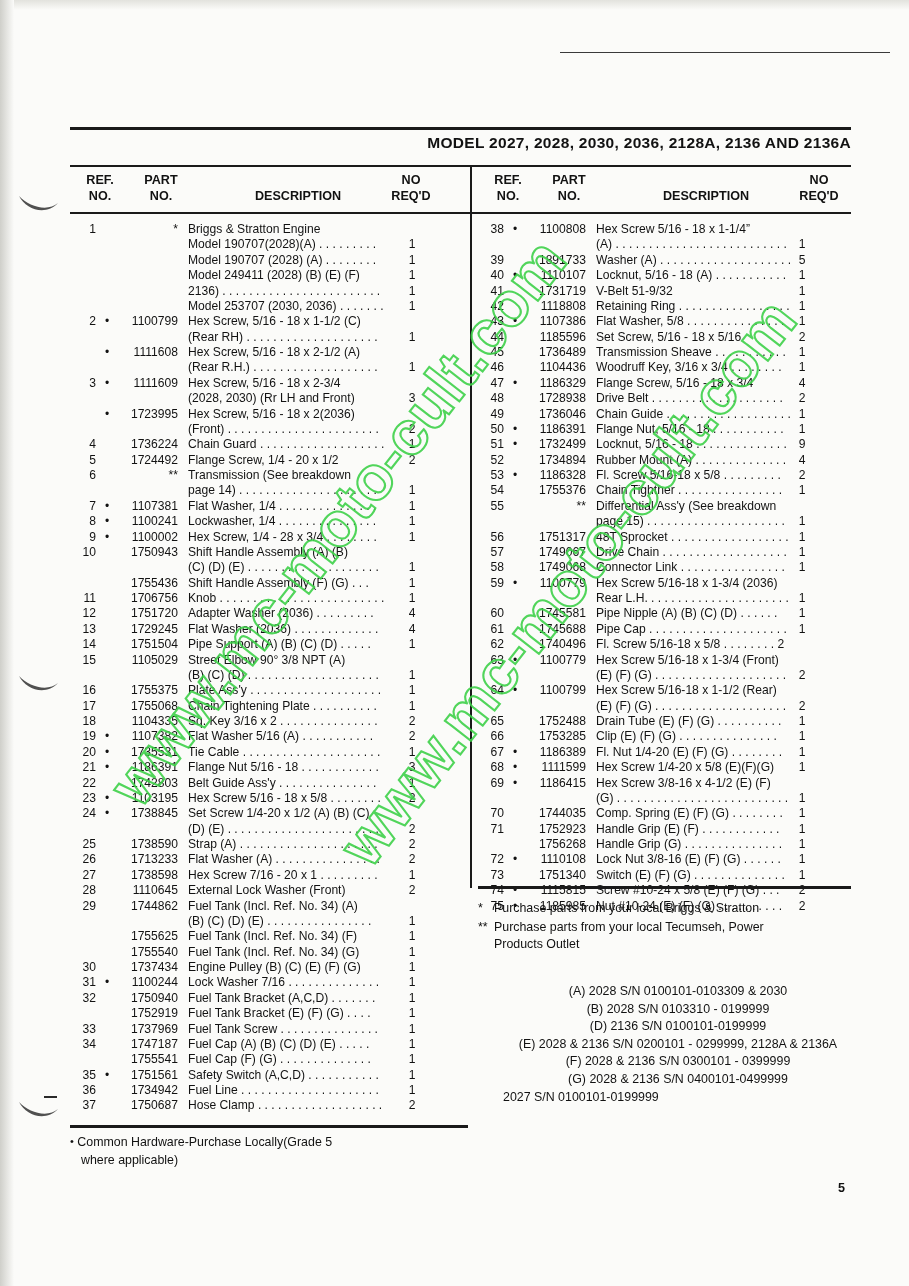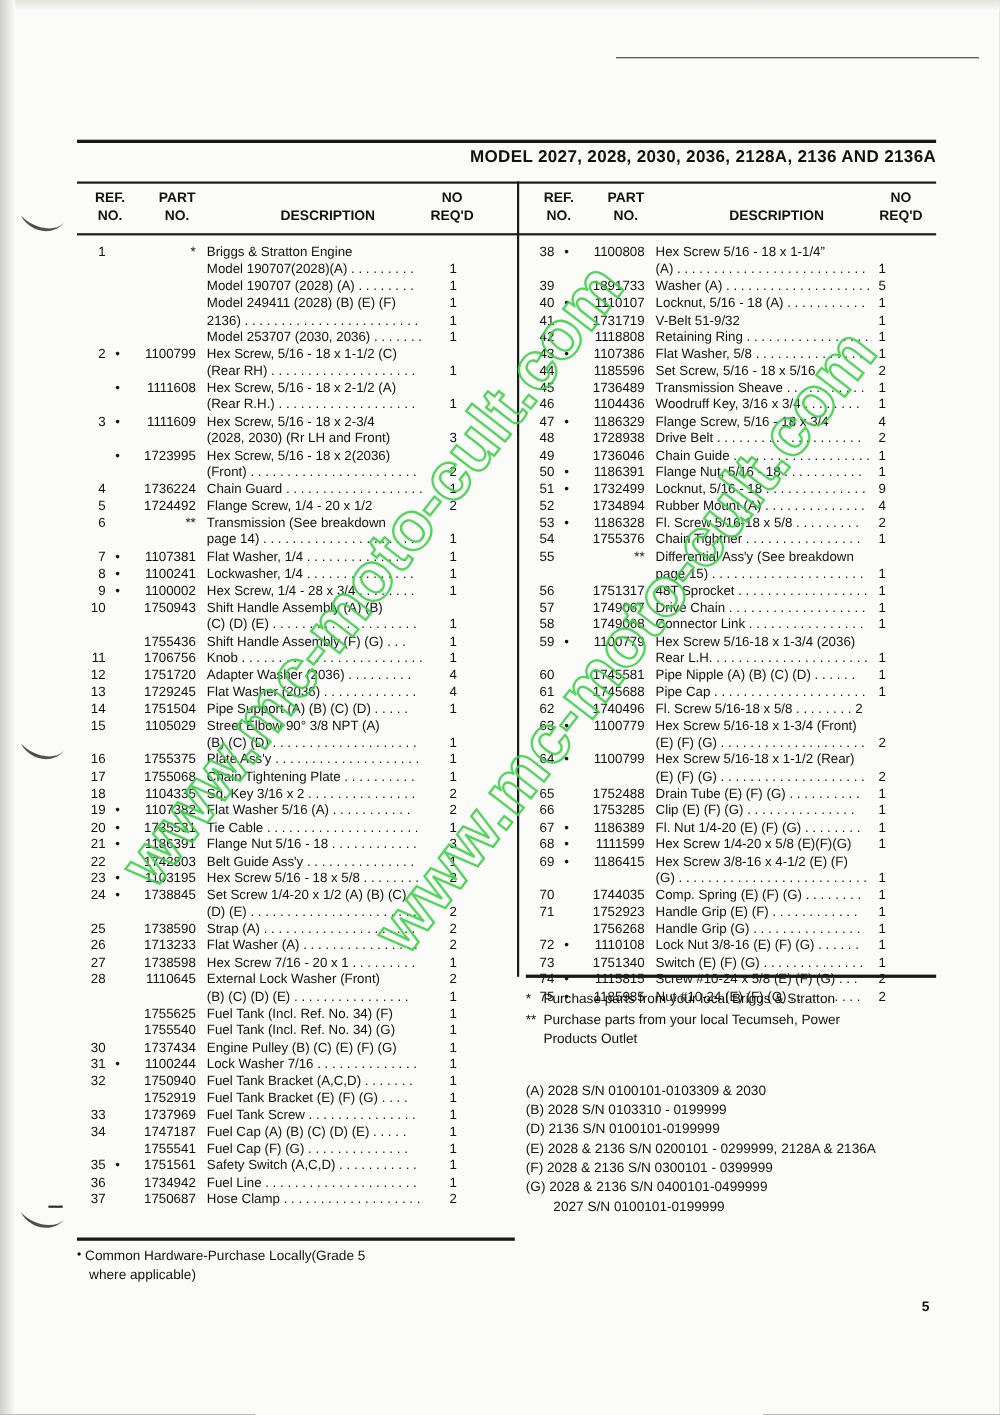--- a/index.html
+++ b/index.html
@@ -200,21 +200,21 @@
   .star-notes .sn .ln2 { display: block; }
 
   .legend {
     position: absolute;
     left: 478px;
     top: 983px;
     width: 400px;
     font-size: 12.4px;
     line-height: 17.6px;
   }
-  .legend .lg { white-space: nowrap; }
+  .legend .lg { white-space: nowrap; text-align: center; }
   .legend .lg2 { white-space: nowrap; padding-left: 25px; }
 
   .pagenum {
     position: absolute;
     left: 838px;
     top: 1181px;
     font-size: 12.6px;
     font-weight: bold;
   }
 
@@ -608,20 +608,27 @@
         <span class="c-qty" style="left: 336px;">1</span>
       </div>
       <div class="row">
         <span class="c-ref">28</span>
         <span class="c-dot"></span>
         <span class="c-part">1110645</span>
         <span class="c-desc">External Lock Washer (Front)</span>
         <span class="c-qty" style="left: 336px;">2</span>
       </div>
       <div class="row">
+        <span class="c-ref">29</span>
+        <span class="c-dot"></span>
+        <span class="c-part">1744862</span>
+        <span class="c-desc">Fuel Tank (Incl. Ref. No. 34) (A)</span>
+        <span class="c-qty" style="left: 336px;"></span>
+      </div>
+      <div class="row">
         <span class="c-ref"></span>
         <span class="c-dot"></span>
         <span class="c-part"></span>
         <span class="c-desc">(B) (C)  (D) (E) . . . . . . . . . . . . . . . .</span>
         <span class="c-qty" style="left: 336px;">1</span>
       </div>
       <div class="row">
         <span class="c-ref"></span>
         <span class="c-dot"></span>
         <span class="c-part">1755625</span>

